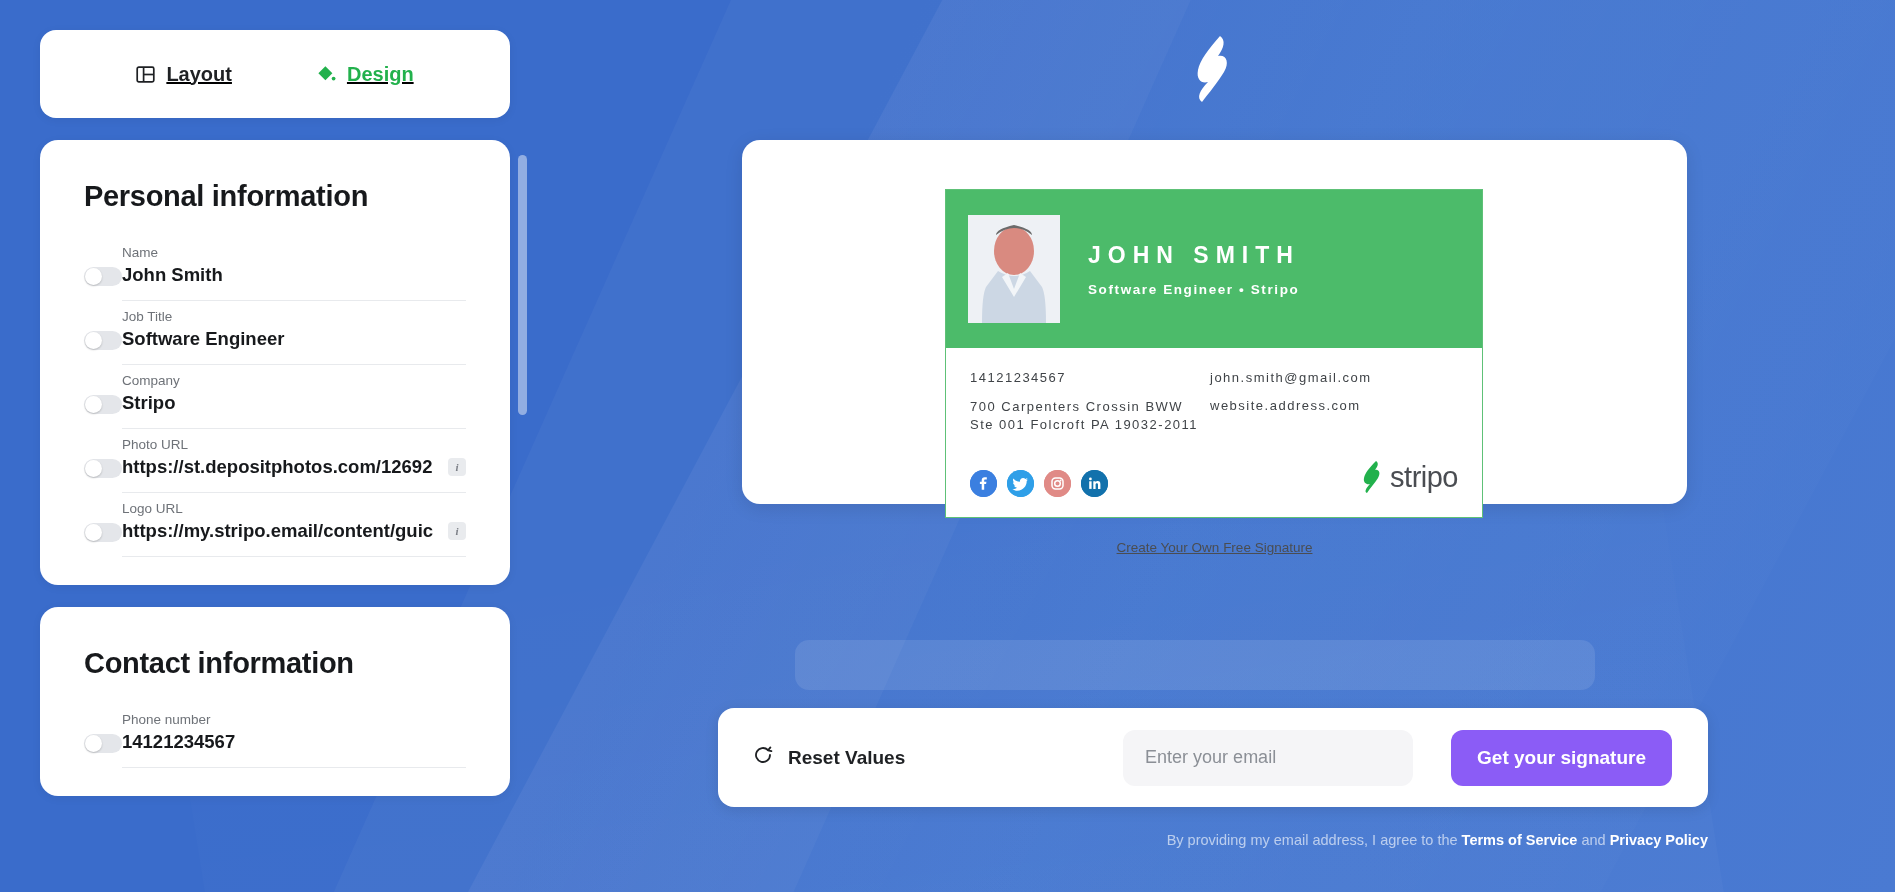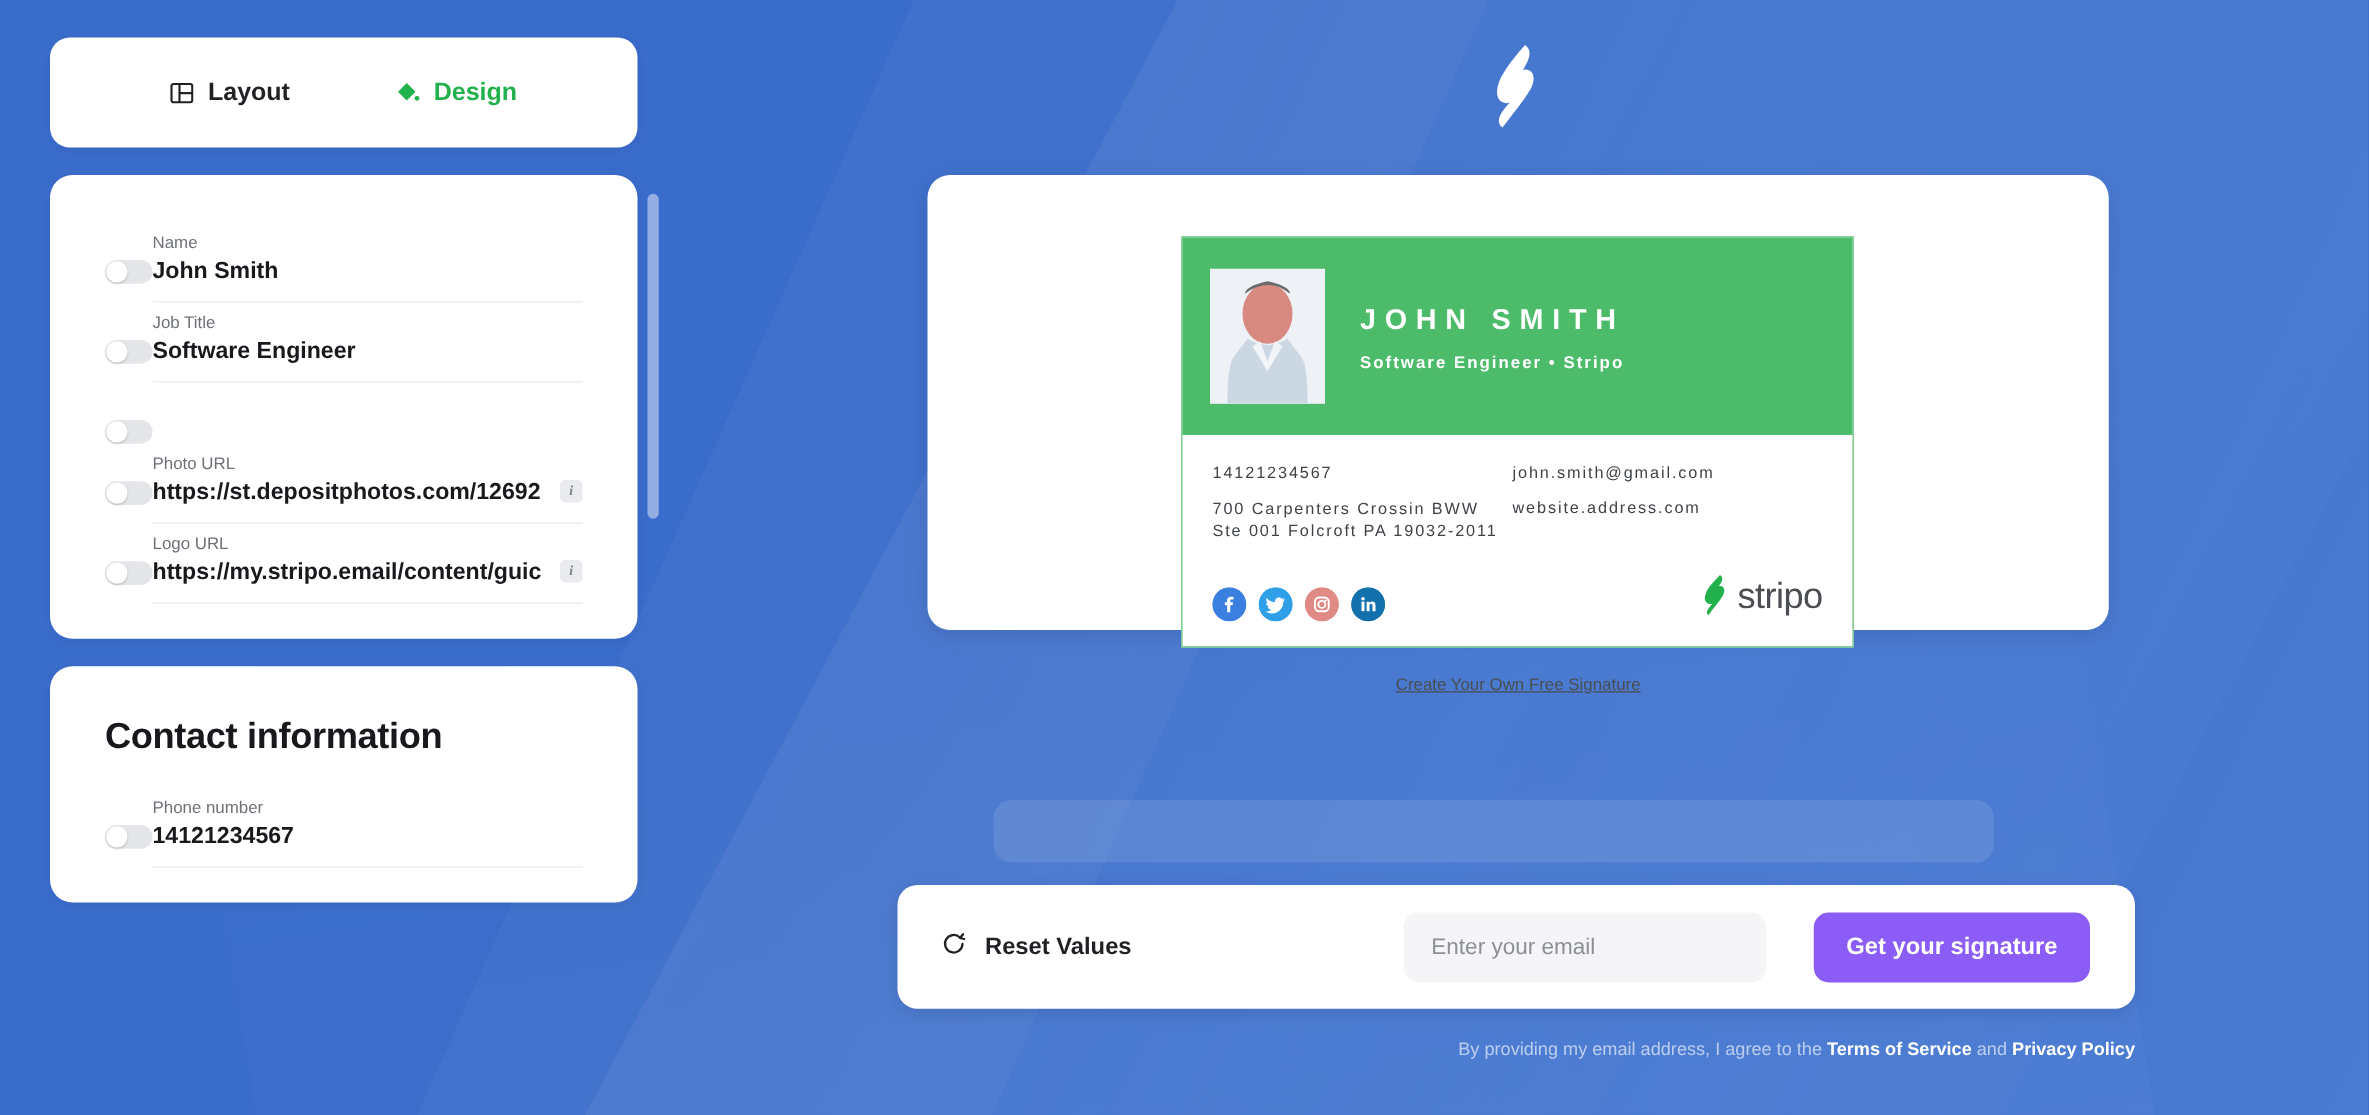--- a/index.html
+++ b/index.html
@@ -52,20 +52,21 @@
   }
   .tabs-card {
     background: #fff;
     border-radius: 16px;
     height: 88px;
     display: flex;
     align-items: center;
     justify-content: center;
     gap: 76px;
     box-shadow: 0 2px 10px rgba(0,0,0,0.06);
+    text-decoration: underline;
   }
   .tab {
     display: flex; align-items: center; gap: 11px;
     font-size: 20px; font-weight: 700;
     color: #1f2124;
     cursor: pointer;
     padding: 6px 4px;
   }
   .tab.active { color: #22b14c; }
   .tab svg { display: block; }
@@ -365,20 +366,21 @@
         <svg width="20" height="20" viewBox="0 0 20 20">
           <path d="M9.4 2.3 L16.4 9.3 L9.4 16.3 L2.4 9.3 Z" fill="#22b14c"></path>
           <circle cx="17.6" cy="14.6" r="1.9" fill="#22b14c"></circle>
         </svg>
       </span>
       <span>Design</span>
     </div>
   </div>
 
   <div class="panel">
+    <div class="panel-title">Personal information</div>
 
     <div class="field-row">
       <div class="toggle"></div>
       <div class="field-main">
         <div class="field-label">Name</div>
         <div class="field-value-row">
           <div class="field-value">John Smith</div>
         </div>
       </div>
     </div>
@@ -388,20 +390,26 @@
       <div class="field-main">
         <div class="field-label">Job Title</div>
         <div class="field-value-row">
           <div class="field-value">Software Engineer</div>
         </div>
       </div>
     </div>
 
     <div class="field-row">
       <div class="toggle"></div>
+      <div class="field-main">
+        <div class="field-label">Company</div>
+        <div class="field-value-row">
+          <div class="field-value">Stripo</div>
+        </div>
+      </div>
     </div>
 
     <div class="field-row">
       <div class="toggle"></div>
       <div class="field-main">
         <div class="field-label">Photo URL</div>
         <div class="field-value-row">
           <div class="field-value">https://st.depositphotos.com/12692</div>
           <div class="info-badge">i</div>
         </div>

